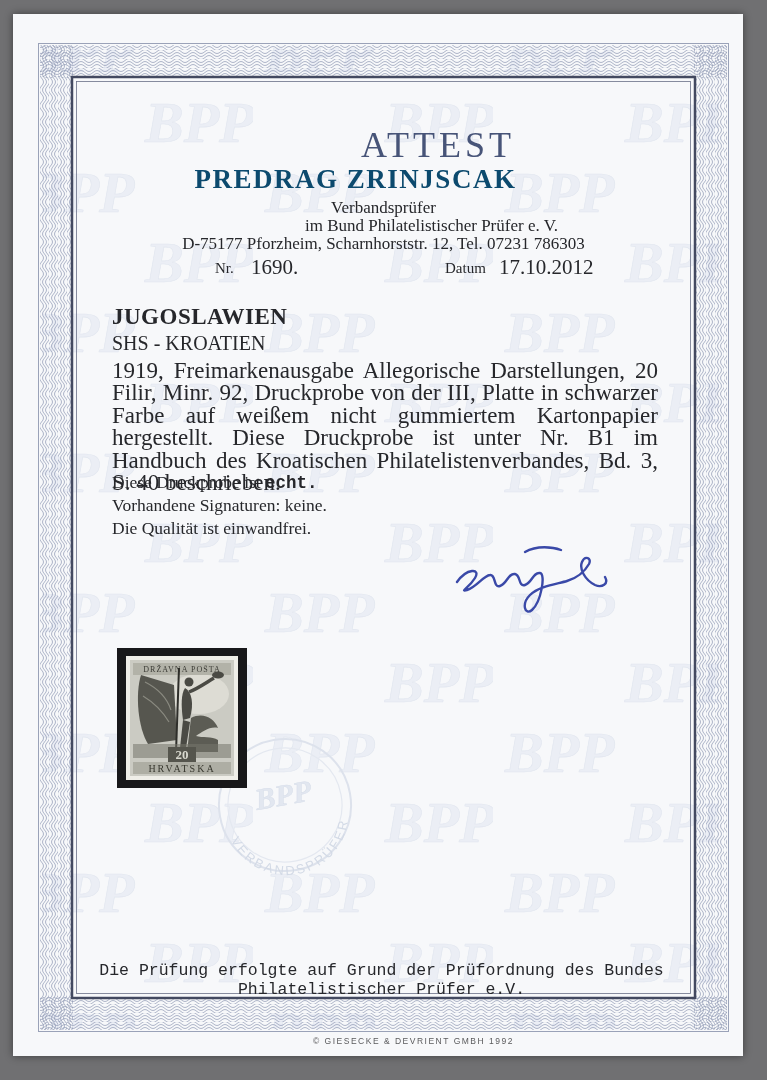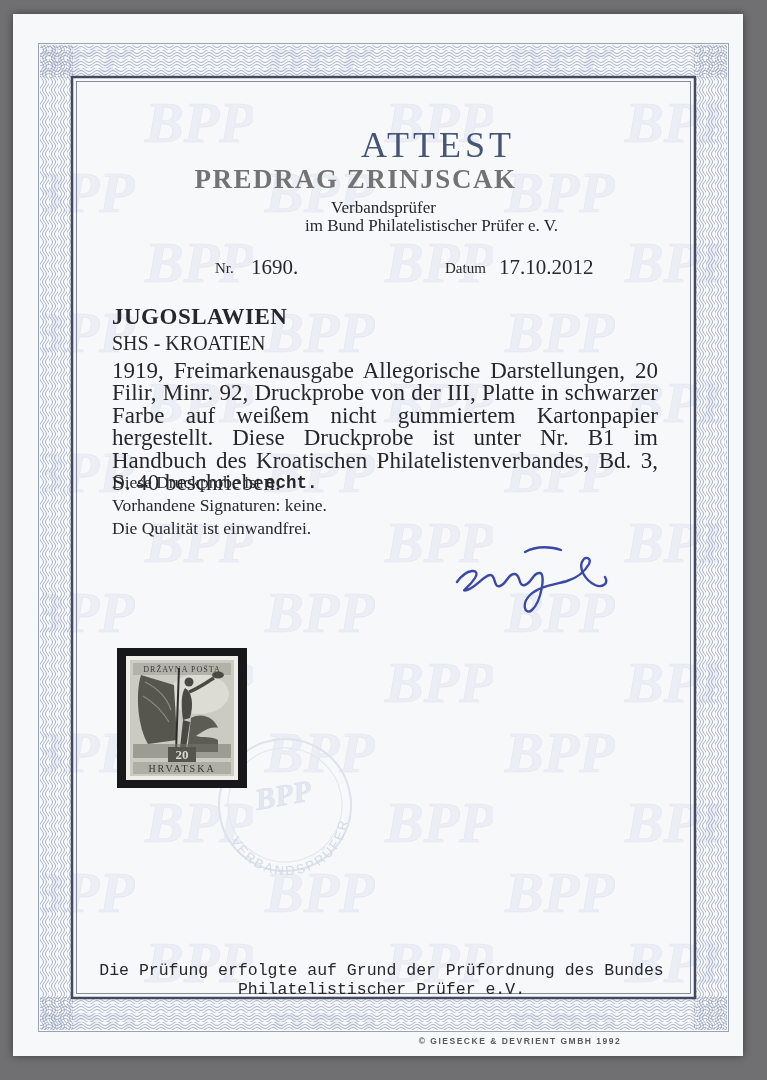--- a/index.html
+++ b/index.html
@@ -10,41 +10,41 @@
   }
   .paper{
     position:absolute;left:13px;top:14px;width:730px;height:1042px;
     background:#f7f8fa;
     box-shadow:0 0 8px rgba(0,0,0,.45);
   }
   .art{position:absolute;left:0;top:0;}
   .abs{position:absolute;color:#26272b;}
   .center{text-align:center;}
   .title{left:60px;top:110px;width:730px;font-size:36px;letter-spacing:4px;color:#475478;}
-  .name{left:60px;top:150px;width:565px;font-size:27px;font-weight:bold;letter-spacing:1.5px;color:#737373;}
+  .name{left:60px;top:150px;width:565px;font-size:27px;font-weight:bold;letter-spacing:1.5px;color:#0c4a6e;}
   .role{left:60px;top:184px;width:621px;font-size:17px;}
   .org{left:60px;top:202px;width:621px;font-size:17px;margin-left:48px;}
   .addr{left:60px;top:220px;width:621px;font-size:17px;}
   .nr-label{left:202px;top:246px;font-size:15px;}
   .nr-value{left:238px;top:241px;font-size:21px;}
   .date-label{left:432px;top:246px;font-size:15px;}
   .date-value{left:486px;top:241px;font-size:21px;}
   .country{left:99px;top:290px;font-size:23px;font-weight:bold;letter-spacing:.5px;}
   .region{left:99px;top:318px;font-size:20px;}
   .para{left:99px;top:346px;width:546px;font-size:23px;line-height:22.4px;text-align:justify;}
   .verdict{left:99px;top:457px;width:546px;font-size:17.5px;line-height:22.3px;}
   .verdict b{font-weight:bold;font-family:Liberation Mono, monospace;}
   .sig{left:420px;top:526px;}
   .stamp{left:104px;top:634px;}
   .areas{left:60px;top:916px;width:621px;font-size:16.5px;}
   .legal{left:60px;top:947px;width:617px;font-size:16.5px;font-family:Liberation Mono, monospace;}
   .printer{
-    left:300px;top:1022px;width:414px;text-align:center;
+    left:300px;top:1022px;width:414px;text-align:left;
     font-family:"Liberation Sans", sans-serif;
-    font-size:8.5px;letter-spacing:1.5px;color:#5a5a5c;font-weight:bold;
+    font-size:8.5px;letter-spacing:1.5px;color:#5a5a5c;
   }
 </style>
 </head>
 <body>
 
 <div class="paper">
 
   <svg class="art" width="730" height="1042" viewBox="0 0 730 1042" aria-hidden="true">
     <defs>
       <pattern id="wavesH" width="16" height="9" patternUnits="userSpaceOnUse">
@@ -80,20 +80,21 @@
         <textPath href="#sealArc" startOffset="50%">VERBANDSPRÜFER</textPath>
       </text>
       <text x="0" y="0" font-family="'Liberation Serif',serif" font-style="italic" font-weight="bold" font-size="30" fill="#e2e7f0" stroke="#d6dde9" stroke-width="0.5" text-anchor="middle">BPP</text>
     </g>
   </svg>
 
   <div class="abs center title">ATTEST</div>
   <div class="abs center name">PREDRAG ZRINJSCAK</div>
   <div class="abs center role">Verbandsprüfer</div>
   <div class="abs center org">im Bund Philatelistischer Prüfer e. V.</div>
+  <div class="abs center addr">D-75177 Pforzheim, Scharnhorststr. 12, Tel. 07231 786303</div>
 
   <div class="abs nr-label">Nr.</div>
   <div class="abs nr-value">1690.</div>
   <div class="abs date-label">Datum</div>
   <div class="abs date-value">17.10.2012</div>
 
   <div class="abs country">JUGOSLAWIEN</div>
   <div class="abs region">SHS - KROATIEN</div>
   <div class="abs para">1919, Freimarkenausgabe Allegorische Darstellungen, 20 Filir, Minr. 92, Druckprobe von der III, Platte in schwarzer Farbe auf weißem nicht gummiertem Kartonpapier hergestellt. Diese Druckprobe ist unter Nr. B1 im Handbuch des Kroatischen Philatelistenverbandes, Bd. 3, S. 40 beschrieben.</div>
 

